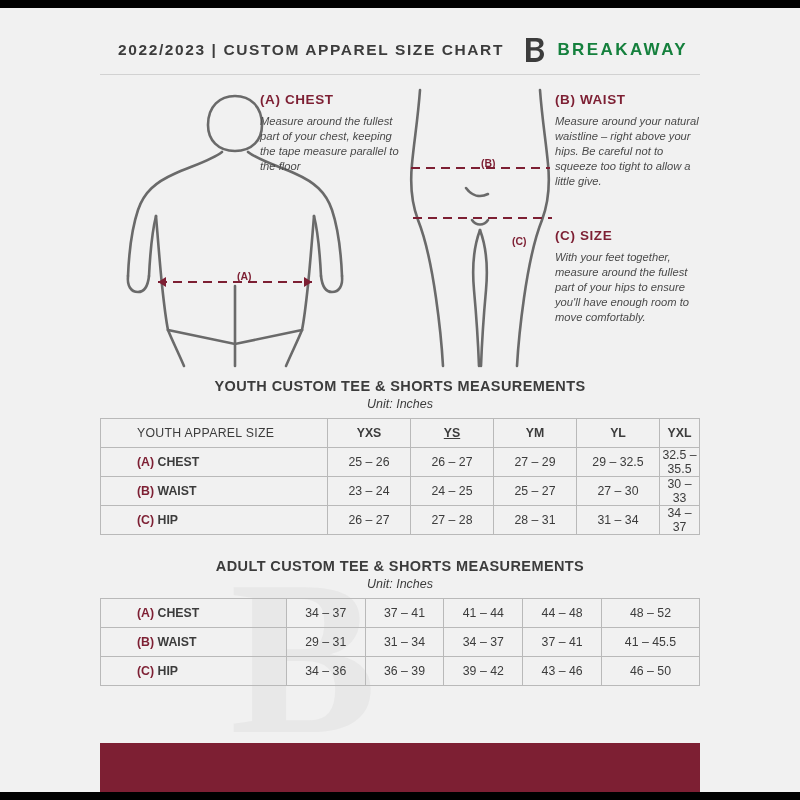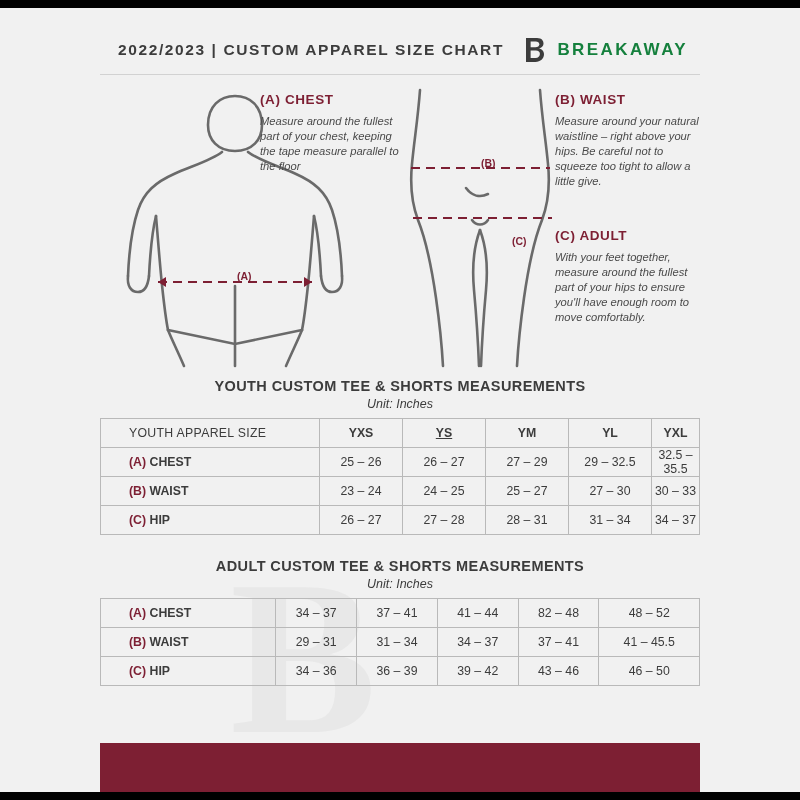--- a/index.html
+++ b/index.html
@@ -144,21 +144,21 @@
   table.sz th, table.sz td {
     border: 1px solid #b9b9b9;
     height: 28px;
     font-size: 12.3px;
     color: #3c3c3c;
     text-align: center;
     padding: 0;
   }
   table.sz th.rowhead, table.sz td.rowhead {
     text-align: left;
-    padding-left: 28px;
+    padding-left: 36px;
     font-weight: normal;
   }
   table.sz th.rowhead {
     letter-spacing: 0.3px;
   }
   table.sz th {
     font-weight: bold;
   }
   .lbl {
     color: #7d1f33;
@@ -247,21 +247,21 @@
 
       <div class="callout c-chest">
         <div class="callout-title">(A) CHEST</div>
         <div class="callout-body">Measure around the fullest part of your chest, keeping the tape measure parallel to the floor</div>
       </div>
       <div class="callout c-waist">
         <div class="callout-title">(B) WAIST</div>
         <div class="callout-body">Measure around your natural waistline – right above your hips. Be careful not to squeeze too tight to allow a little give.</div>
       </div>
       <div class="callout c-hips">
-        <div class="callout-title">(C) ADULT</div>
+        <div class="callout-title">(C) SIZE</div>
         <div class="callout-body">With your feet together, measure around the fullest part of your hips to ensure you'll have enough room to move comfortably.</div>
       </div>
     </div>
 
     <div class="sec-title" style="top:370px;">YOUTH CUSTOM TEE &amp; SHORTS MEASUREMENTS</div>
     <div class="sec-unit" style="top:389px;">Unit: Inches</div>
 
     <table class="sz" style="left:100px; top:410px;">
       <tbody>
           <tr>
@@ -302,21 +302,21 @@
     <div class="sec-title" style="top:550px;">ADULT CUSTOM TEE &amp; SHORTS MEASUREMENTS</div>
     <div class="sec-unit" style="top:569px;">Unit: Inches</div>
 
     <table class="sz" style="left:100px; top:590px;">
       <tbody>
       <tr>
         <td class="rowhead"><span class="lbl">(A)</span> <span class="rh-text">CHEST</span></td>
         <td>34 – 37</td>
         <td>37 – 41</td>
         <td>41 – 44</td>
-        <td>82 – 48</td>
+        <td>44 – 48</td>
         <td>48 – 52</td>
       </tr>
       <tr>
         <td class="rowhead"><span class="lbl">(B)</span> <span class="rh-text">WAIST</span></td>
         <td>29 – 31</td>
         <td>31 – 34</td>
         <td>34 – 37</td>
         <td>37 – 41</td>
         <td>41 – 45.5</td>
       </tr>

